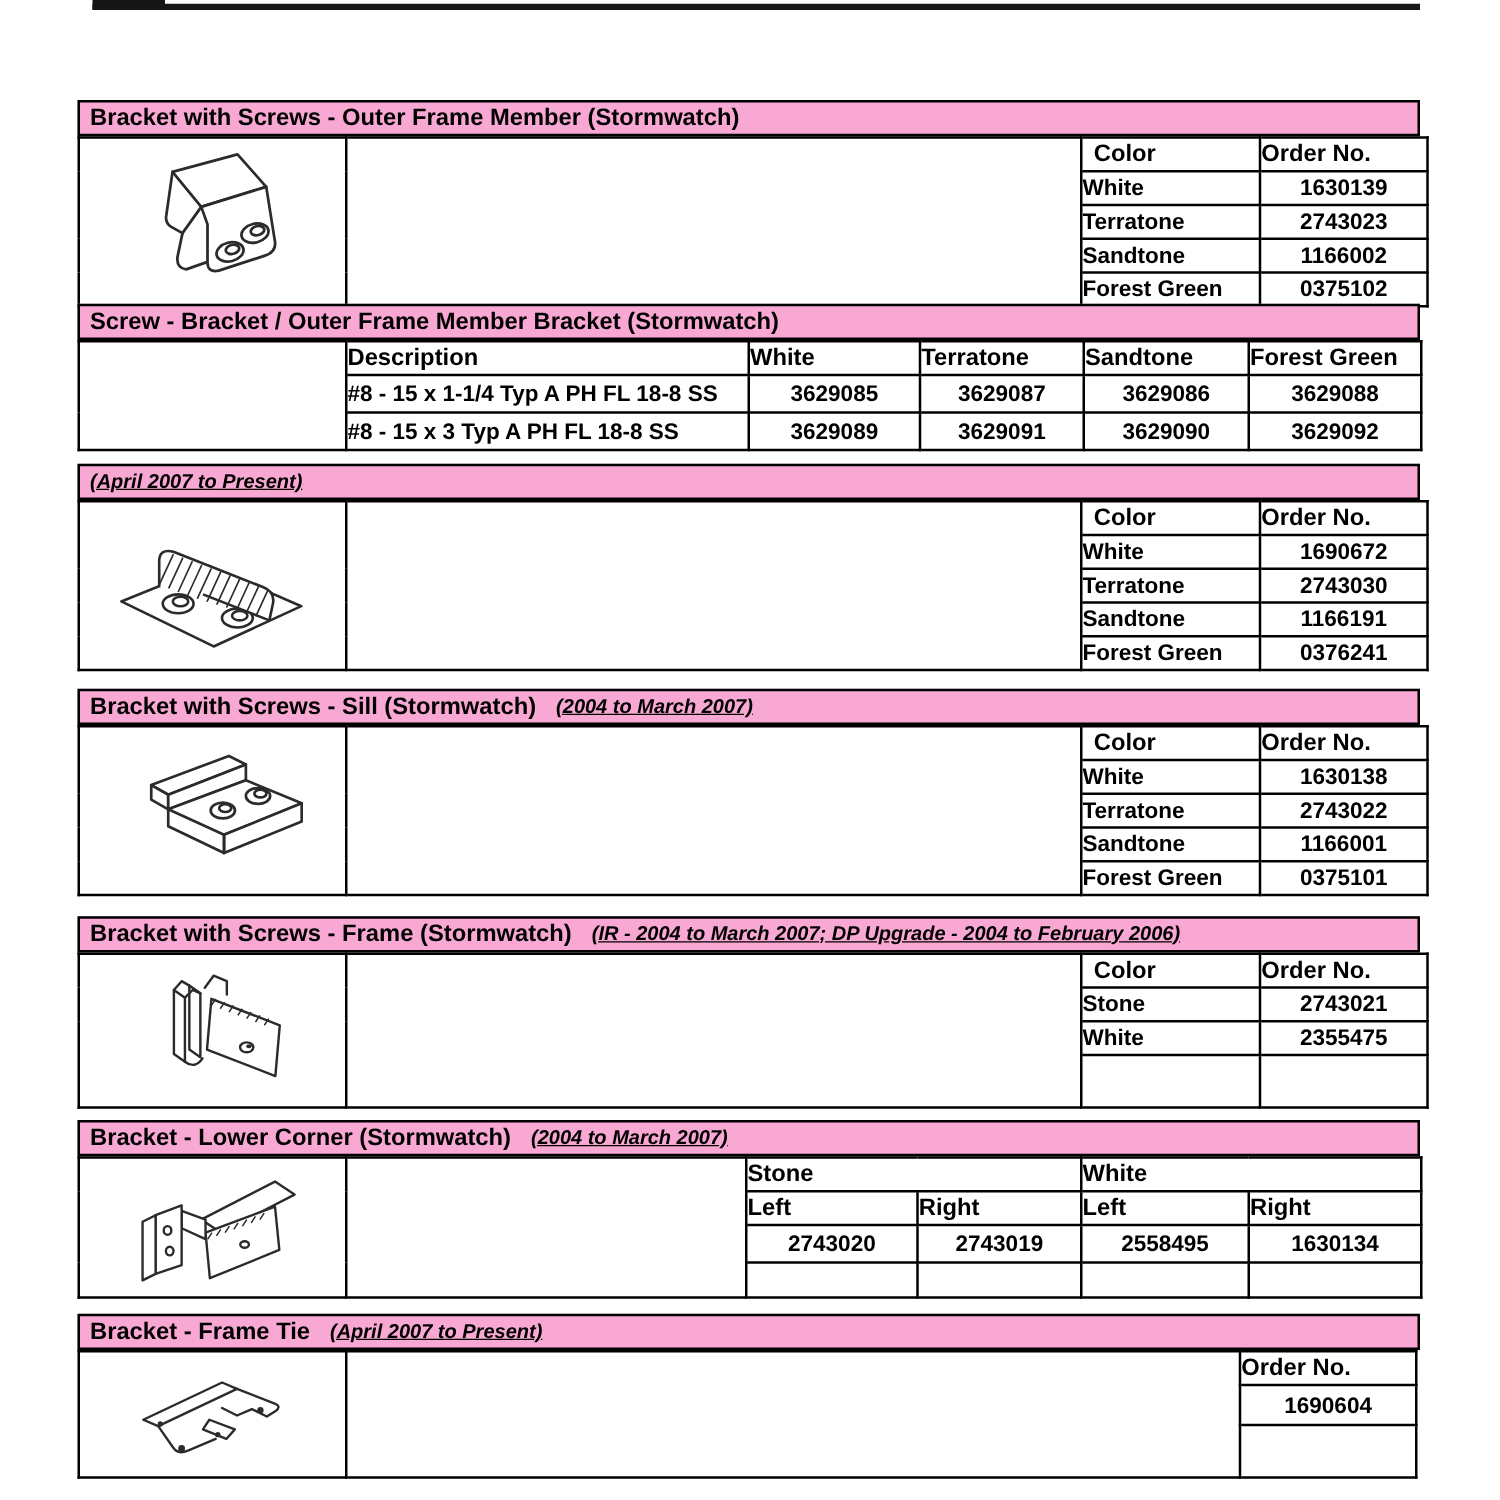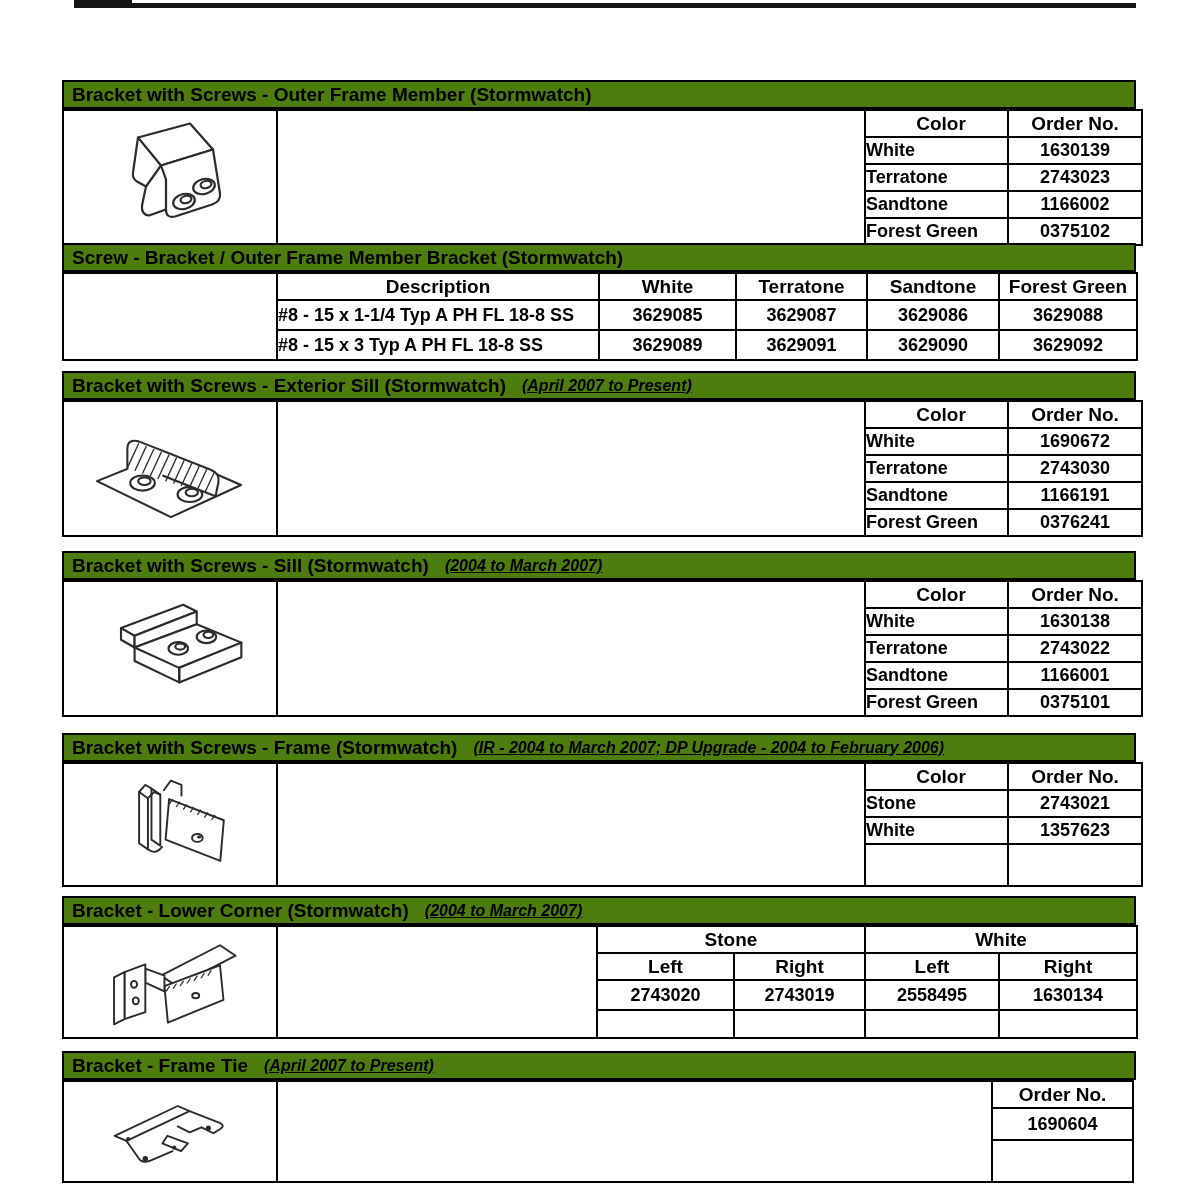--- a/index.html
+++ b/index.html
@@ -3,27 +3,27 @@
 <meta charset="utf-8">
 <style>
   html,body{margin:0;padding:0;background:#fff;}
   .sheet{position:relative;width:1200px;height:1200px;background:#ffffff;overflow:hidden;
          font-family:"Liberation Sans",sans-serif;color:#000;}
   .abs{position:absolute;}
   .artifact{background:#161616;}
   .titlebar{left:62px;top:28px;width:1074px;height:46px;background:#000;color:#fff;
             font-weight:bold;font-size:23px;line-height:46px;padding-left:11px;
             box-sizing:border-box;letter-spacing:.3px;}
-  .secbar{left:62px;width:1074px;height:29px;background:#4d7c0f;border:2px solid #000;
+  .secbar{left:62px;width:1074px;height:29px;background:#f9a8d4;border:2px solid #000;
           box-sizing:border-box;display:flex;align-items:center;gap:16px;
           padding-left:8px;font-weight:bold;font-size:19px;white-space:nowrap;}
   .secbar .note{font-style:italic;font-size:16px;font-weight:bold;text-decoration:underline;}
   table.t{border-collapse:collapse;table-layout:fixed;font-weight:bold;}
   .t td,.t th{border:2px solid #000;height:25px;padding:0;font-size:18px;overflow:hidden;}
-  .t th{font-size:19px;text-align:center;}
+  .t th{font-size:19px;text-align:left;}
   .thl{text-align:center;padding-left:9px !important;}
   .cname{text-align:left;padding-left:9px;}
   .num{text-align:center;}
   .dsc{text-align:left;padding-left:10px;font-size:17px;}
   .imgc{width:212px;text-align:center;vertical-align:middle;}
   .gapc{width:586px;}
   .cw{width:132px;}
   svg .ln{fill:#ffffff;stroke:#2b2b2b;stroke-width:2.2;stroke-linejoin:round;}
   svg .op{fill:none;stroke:#2b2b2b;stroke-width:2.2;stroke-linejoin:round;stroke-linecap:round;}
   svg .ht{fill:none;stroke:#2b2b2b;stroke-width:1.4;}
@@ -107,21 +107,20 @@
         <td class="num">3629089</td>
         <td class="num">3629091</td>
         <td class="num">3629090</td>
         <td class="num">3629092</td>
       </tr>
     </tbody>
       </table>
   </div>
 
   <div class="abs secbar" style="top:371px;">
-    <span>Bracket with Screws - Exterior Sill (Stormwatch)</span>
     <span class="note">(April 2007 to Present)</span>
   </div>
   <div class="abs" style="left:62px;top:400px;">
     <table class="t">
       <tbody>
           <tr style="height:26px;">
         <td class="imgc" rowspan="5">
           <svg width="180" height="122" viewBox="0 0 190 128">
             <defs>
                   <clipPath id="wedgeclip">
@@ -233,21 +232,21 @@
         <td class="gapc" rowspan="4"></td>
         <th class="cw thl">Color</th>
         <th class="cw">Order No.</th>
       </tr>
       <tr style="height:26px;">
             <td class="cname">Stone</td>
             <td class="num">2743021</td>
           </tr>
       <tr style="height:26px;">
             <td class="cname">White</td>
-            <td class="num">1357623</td>
+            <td class="num">2355475</td>
           </tr>
       <tr style="height:42px;">
             <td></td>
             <td></td>
           </tr>
     </tbody>
       </table>
   </div>
 
   <div class="abs secbar" style="top:896px;">

